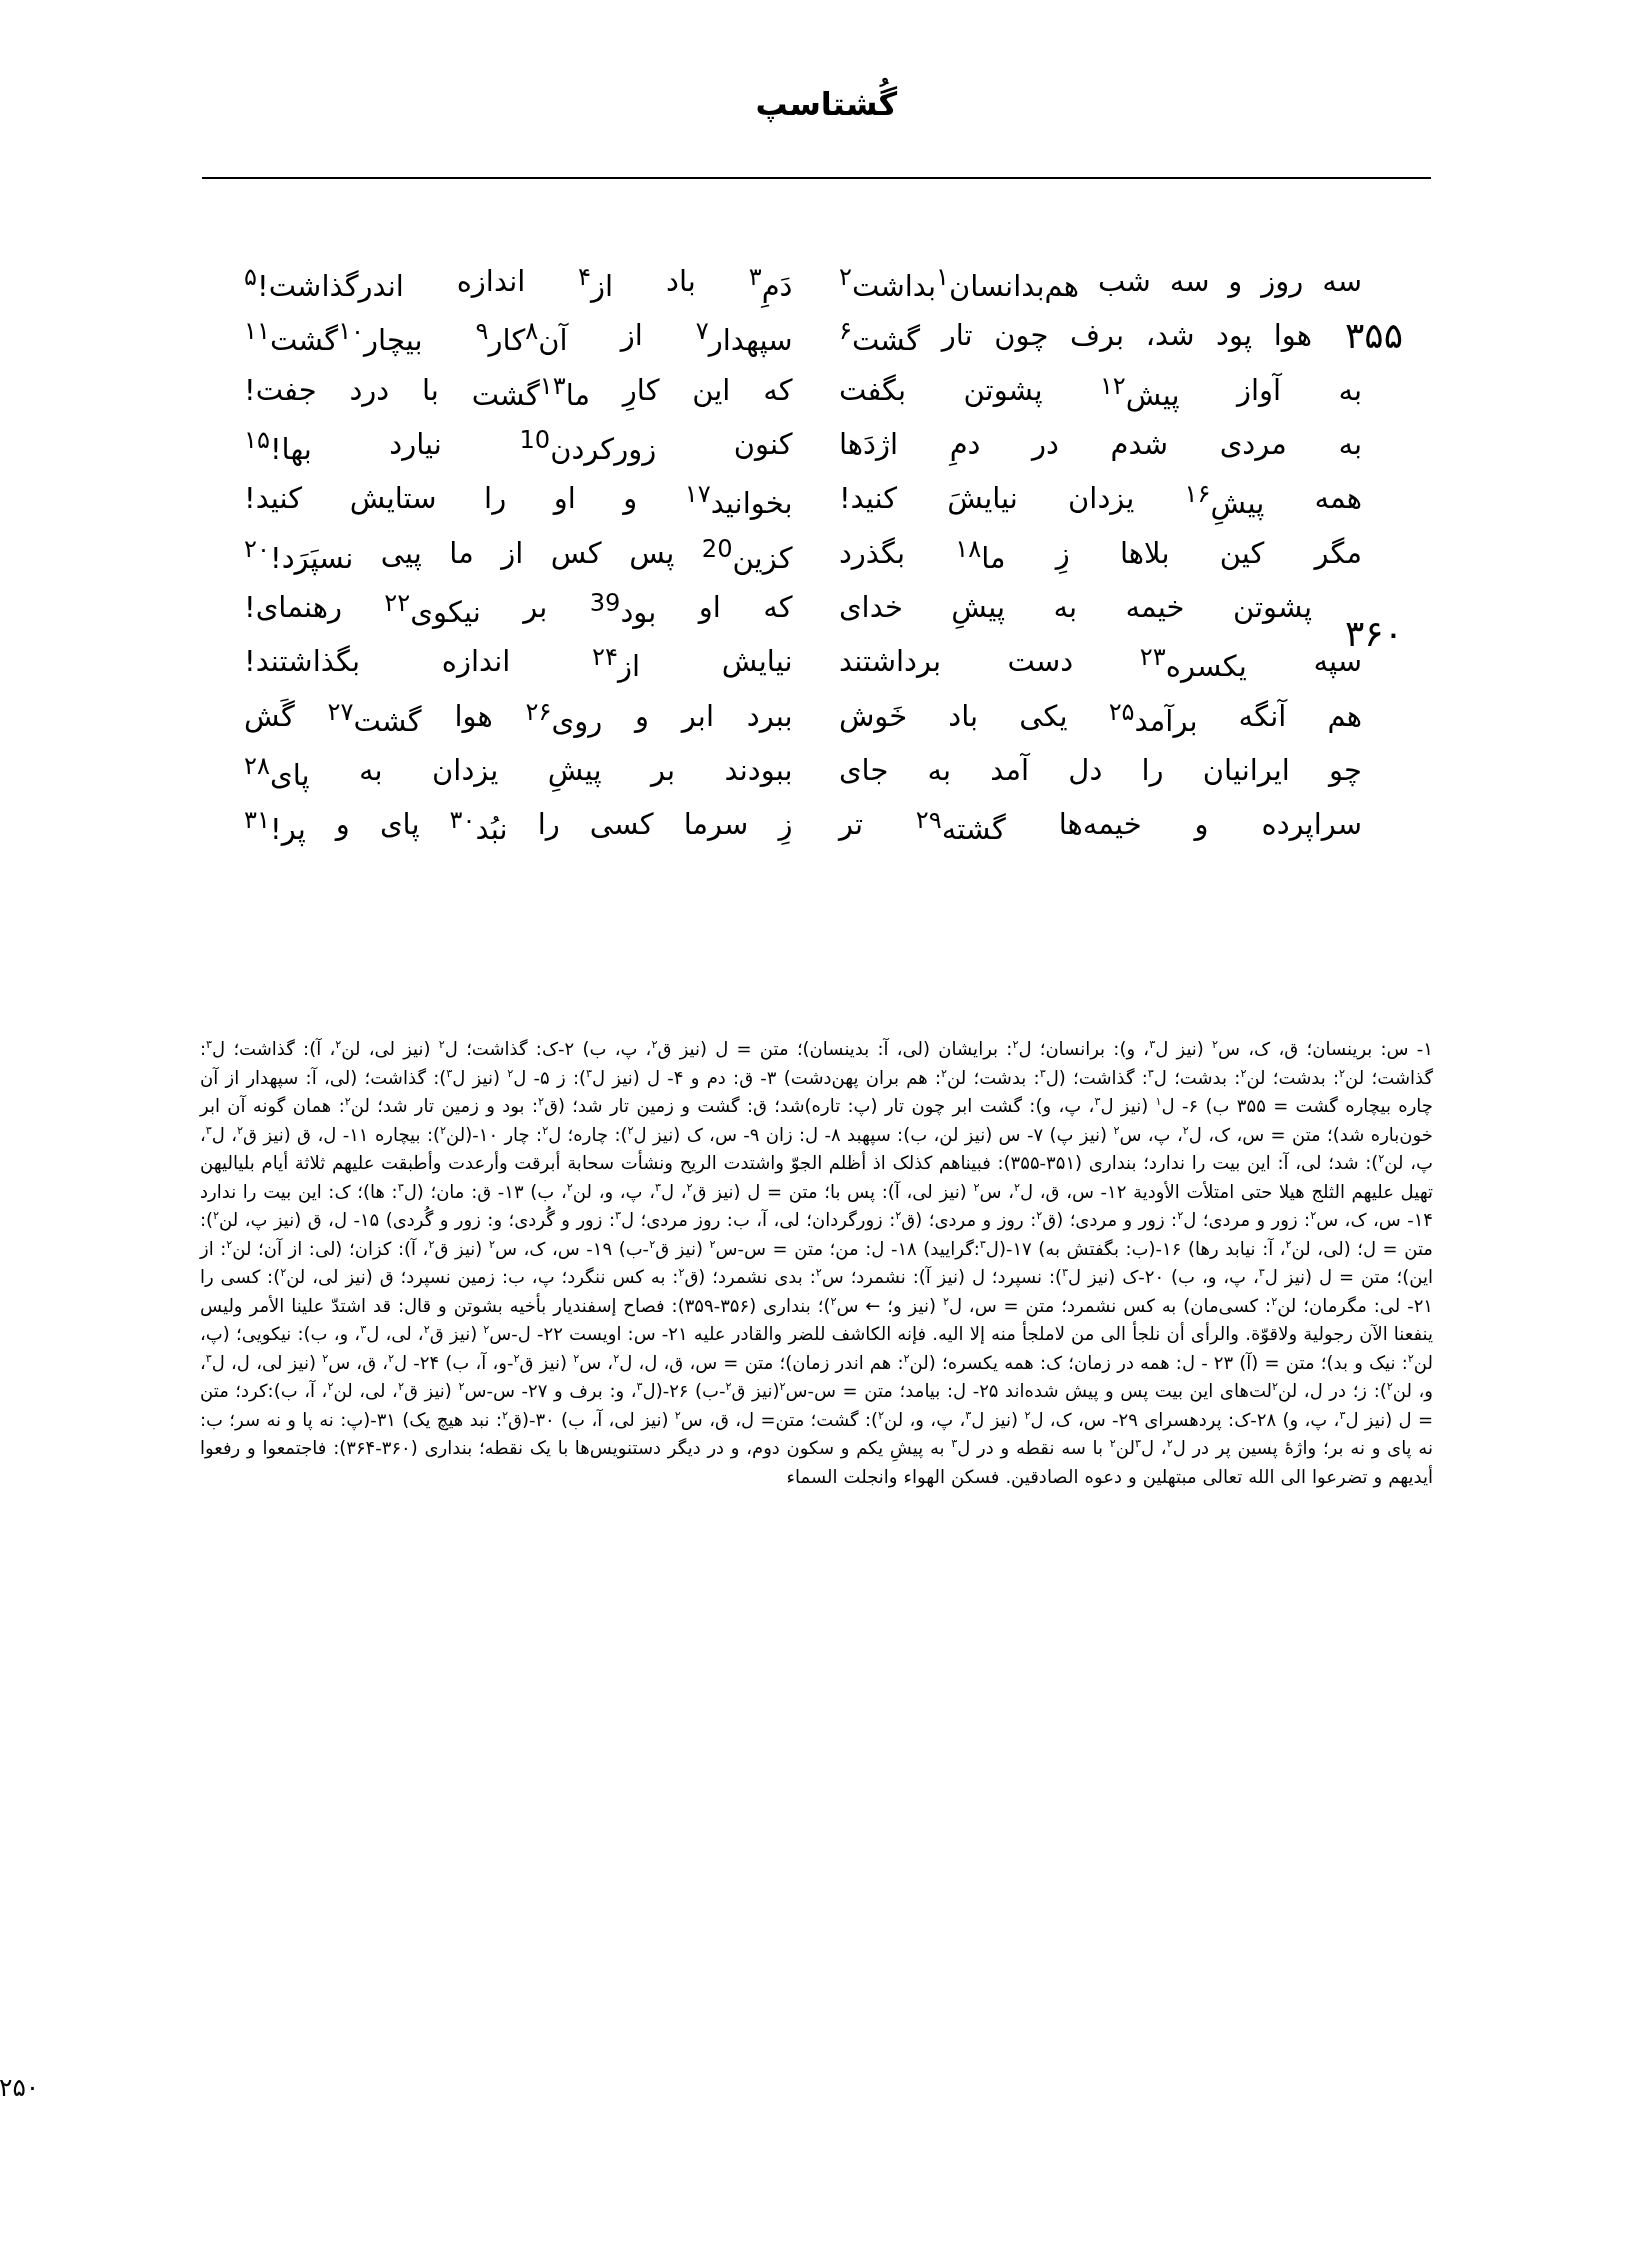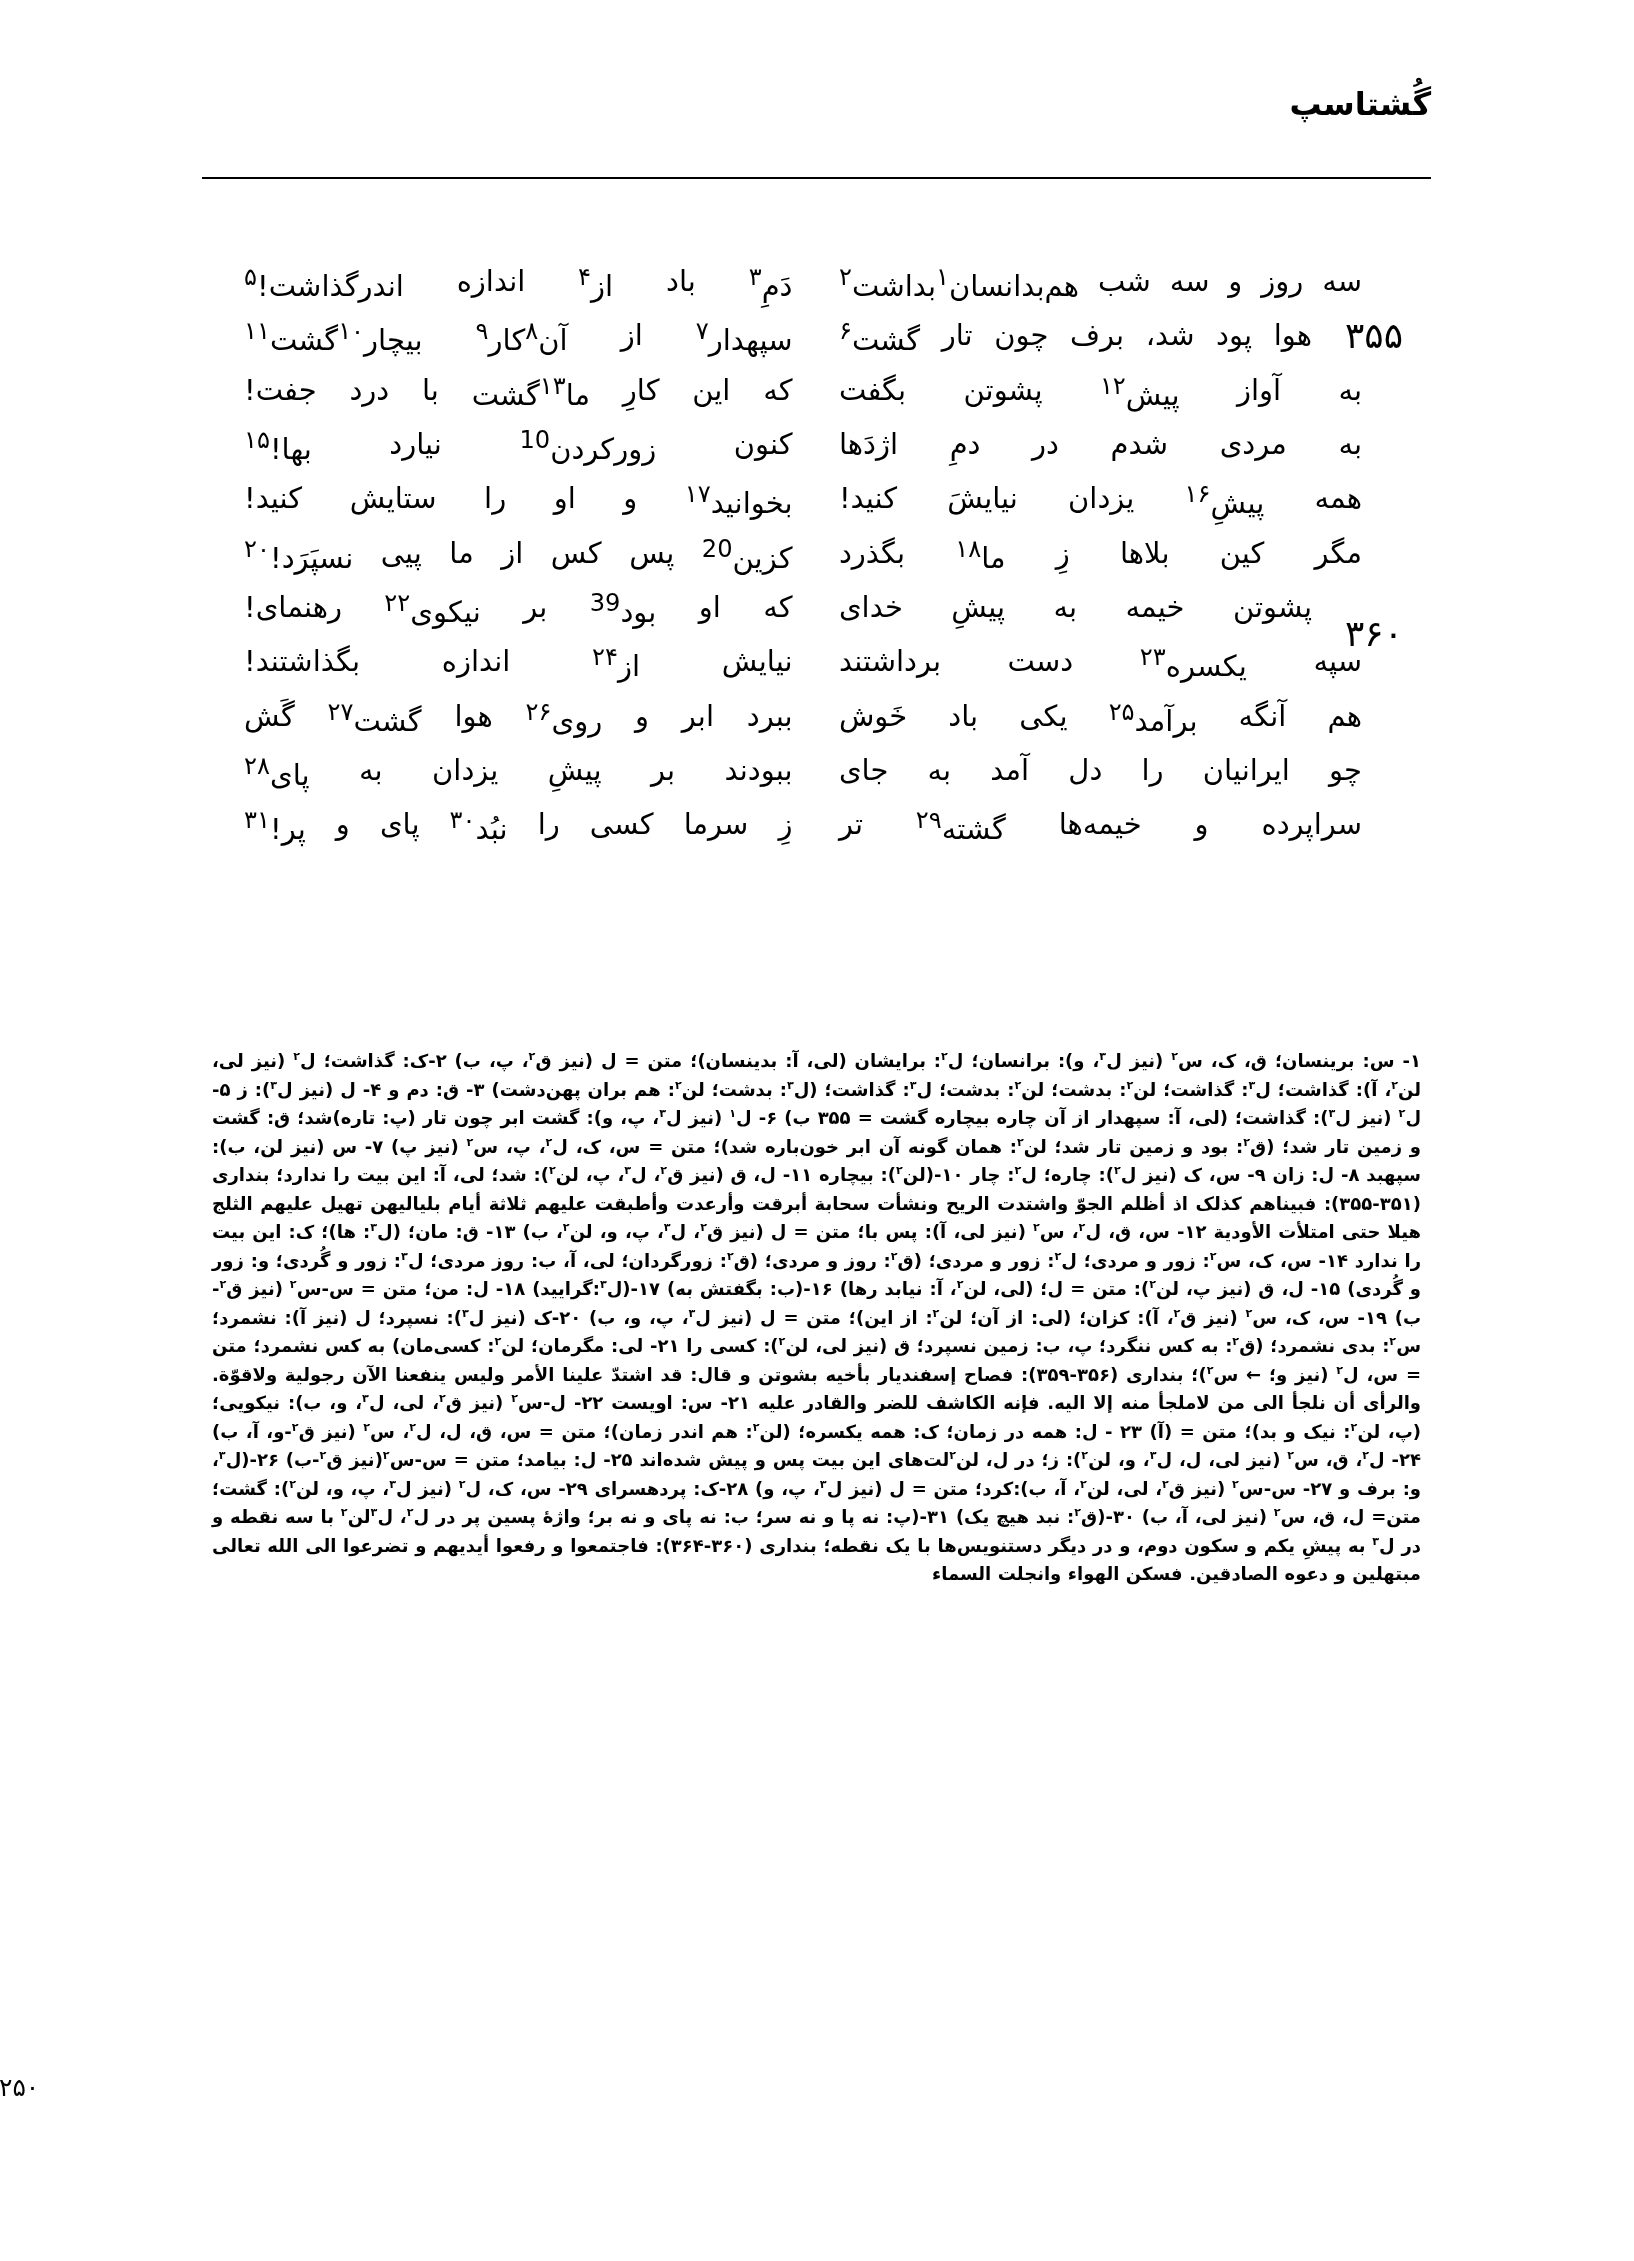--- a/index.html
+++ b/index.html
@@ -26,21 +26,21 @@
   
   .header-zone {
     position: absolute;
     top: 84px;
     right: 203px;
     left: 203px;
     height: 105px;
   }
 
   .running-head {
-    text-align: right;
+    text-align: center;
     direction: rtl;
     font-size: 32px;
     font-weight: bold;
     font-family: "DejaVu Sans", "Liberation Sans", sans-serif;
     line-height: 1.25;
     padding-left: 19.6px;
     letter-spacing: 0;
   }
 
   .head-rule {
@@ -117,25 +117,24 @@
     direction: rtl;
     text-align: justify;
     text-align-last: right;
     font-size: 18px;
     line-height: 1.585;
     font-family: "DejaVu Sans", "Liberation Sans", sans-serif;
     word-spacing: 0.3px;
   }
 
   .apparatus p {
-    margin: 12px;
+    margin: 0;
     padding: 0;
     text-align: justify;
     text-justify: inter-word;
-    font-weight: bold;
   }
 
   .apparatus sup {
     font-size: 0.62em;
     vertical-align: super;
     line-height: 0;
   }
 
   
   .folio {

